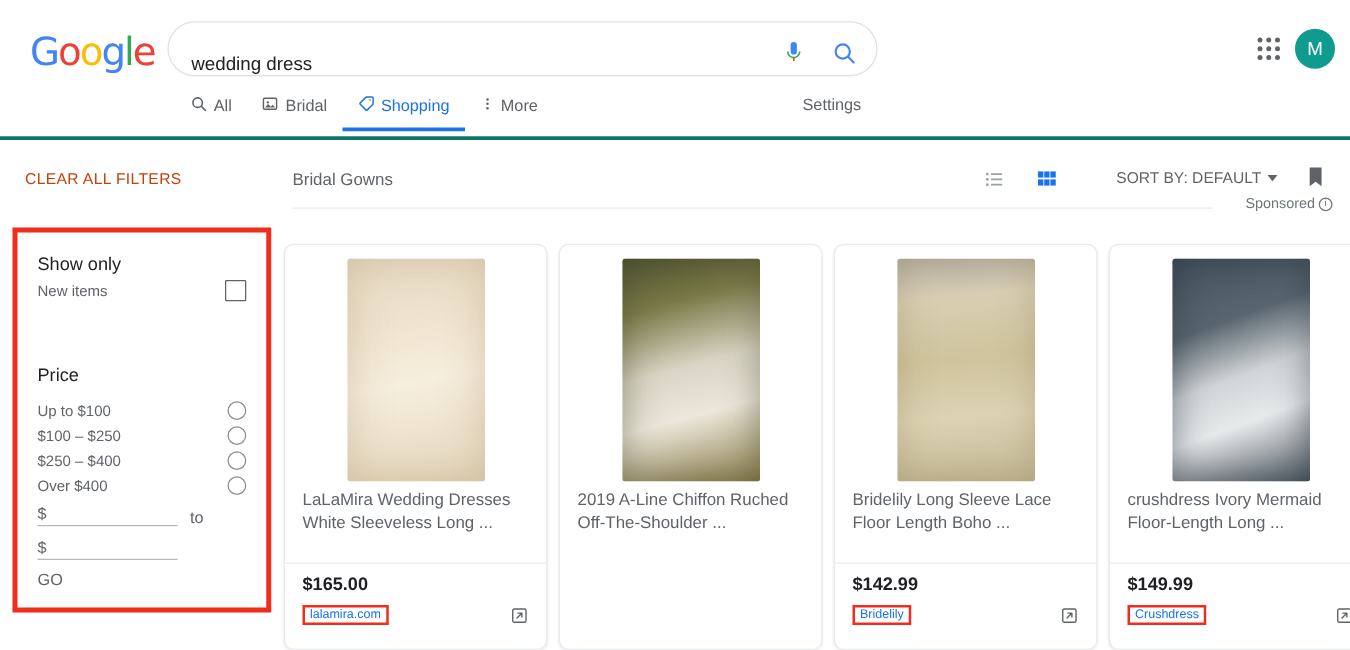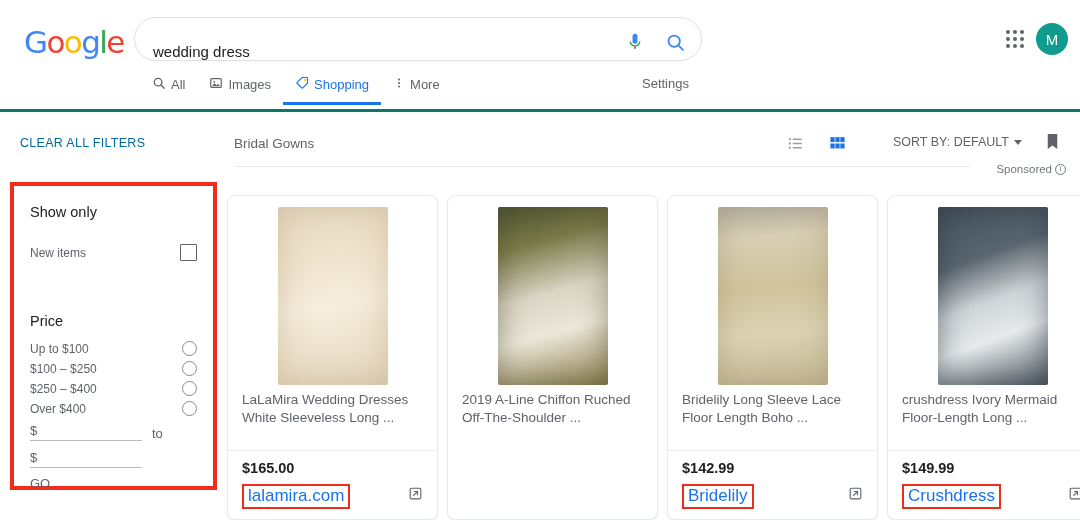--- a/index.html
+++ b/index.html
@@ -72,37 +72,37 @@
     position:absolute; left:0; right:0; bottom:0; height:3px; background:#1a73e8;
   }
   .settings-link {
     position:absolute; left:642px; top:4px;
     font-size:13px; color:#5f6368; cursor:pointer;
   }
 
   
   .clear-filters {
     position:absolute; left:20px; top:136px;
-    font-size: 12.5px; color:#0369a1; letter-spacing:0.3px; cursor:pointer;
+    font-size: 12.5px; color:#c2410c; letter-spacing:0.3px; cursor:pointer;
   }
   .cat-label {
     position:absolute; left:234px; top:136px;
     font-size: 13.5px; color:#5f6368;
   }
   .view-icons { position:absolute; left:786px; top:134px; display:flex; gap:24px; align-items:center; }
   .view-icon { cursor:pointer; width:18px; height:18px; display:flex; align-items:center; justify-content:center; }
   .sort-by {
     position:absolute; left:893px; top:135px;
     font-size:12.5px; color:#5f6368; display:flex; align-items:center; gap:5px; cursor:pointer;
   }
   .caret { width:0;height:0;border-left:4px solid transparent;border-right:4px solid transparent;border-top:5px solid #5f6368; }
   .bookmark-icon { position:absolute; left:1043px; top:131px; cursor:pointer; }
   .divider-line { position:absolute; left:234px; top:166px; width:736px; height:1px; background:#ebebeb; }
   .sponsored {
-    position:absolute; right:14px; top:163px;
+    position:absolute; right:14px; top:157px;
     font-size:11.5px; color:#70757a; display:flex; align-items:center; gap:3px;
   }
   .info-circle {
     width:11px;height:11px;border:1px solid #70757a;border-radius:50%;
     display:inline-flex;align-items:center;justify-content:center;
     font-size:8px; line-height:1; font-style:normal;
   }
 
   
   .filter-panel {
@@ -157,21 +157,21 @@
     font-size: 13.5px; line-height:18px; color:#5f6368;
     padding: 3px 14px 0 14px; height: 62px; overflow:hidden;
   }
   .card-foot {
     border-top:1px solid #ececec; padding: 9px 12px 0 14px;
     flex:1; position:relative;
   }
   .card-price { font-size:14.5px; font-weight:700; color:#202124; }
   .card-merchant {
     display:inline-block; margin-top:8px;
-    font-size:17px; color:#1a73e8; cursor:pointer;
+    font-size:10px; color:#1a73e8; cursor:pointer;
     border:2px solid #f02c1d; padding:0px 4px 1px 4px;
   }
   .ext-link { position:absolute; right:14px; bottom:14px; cursor:pointer; }
 </style>
 </head>
 <body>
 
 <div id="app">
 
   <div class="header">
@@ -227,21 +227,21 @@
         </div>
 
         <div class="tab">
           <span>
             <svg width="14" height="14" viewBox="0 0 24 24">
               <rect x="3" y="4.5" width="18" height="15" rx="1.6" fill="none" stroke="#5f6368" stroke-width="2"></rect>
               <circle cx="9" cy="10" r="1.6" fill="#5f6368"></circle>
               <path d="M5 17l4.5-4.5L13 16l2.5-2.5L19 17z" fill="#5f6368"></path>
             </svg>
           </span>
-          <span>Images</span>
+          <span>Bridal</span>
         </div>
 
         <div class="tab active">
           <span>
             <svg width="14" height="14" viewBox="0 0 24 24">
               <path d="M12.4 2.6H20a1.4 1.4 0 0 1 1.4 1.4v7.6a2 2 0 0 1-.6 1.4l-7.4 7.4a1.4 1.4 0 0 1-2 0l-7.6-7.6a1.4 1.4 0 0 1 0-2l7.2-7.2a2 2 0 0 1 1.4-.6z" fill="none" stroke="#1a73e8" stroke-width="2"></path>
               <circle cx="17" cy="7" r="1.7" fill="#fbbc05"></circle>
             </svg>
           </span>
           <span>Shopping</span>
@@ -304,21 +304,21 @@
   <div class="divider-line"></div>
 
   <div class="sponsored">
     <span>Sponsored</span>
     <i class="info-circle">i</i>
   </div>
 
   <div class="filter-panel">
     <div class="filter-inner">
 
-      <div class="filter-heading" style="margin-bottom:24px;">Show only</div>
+      <div class="filter-heading" style="margin-bottom:4px;">Show only</div>
 
       <div class="filter-row" style="margin-bottom:8px;">
         <span>New items</span>
         <span class="checkbox-sq"></span>
       </div>
 
       <div class="filter-heading" style="margin-top:52px; margin-bottom:12px;">Price</div>
 
       <div class="filter-row" style="margin-bottom:5px;">
         <span>Up to $100</span>

